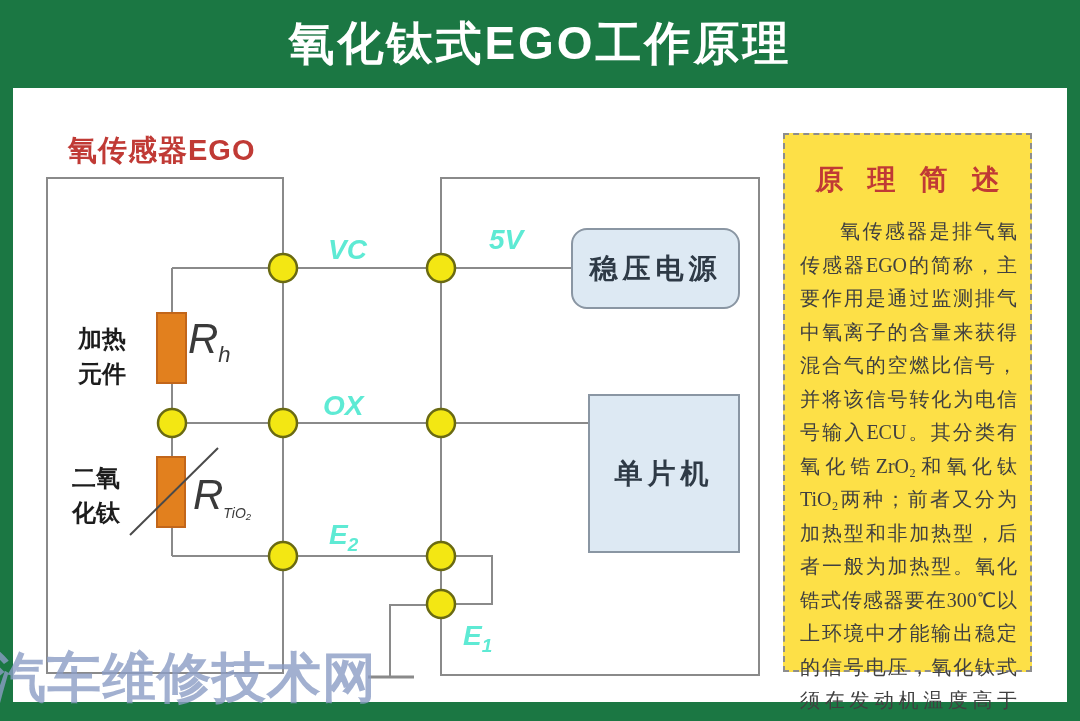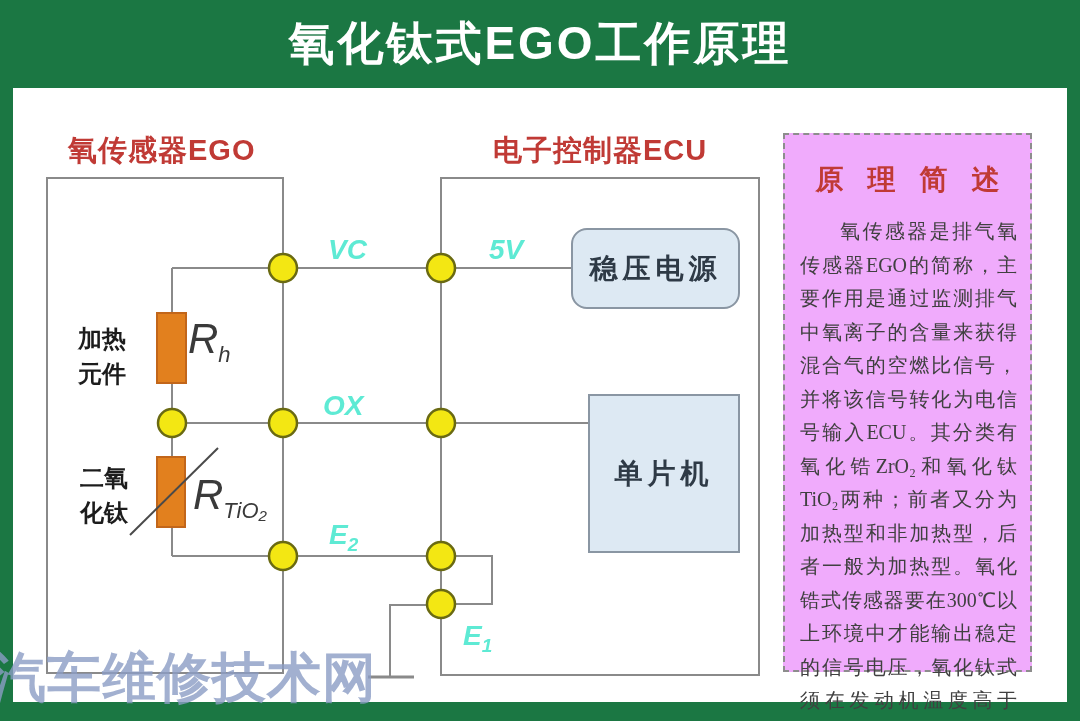--- a/index.html
+++ b/index.html
@@ -45,41 +45,41 @@
   .regulator-box{ left:571px; top:228px; width:165px; height:77px;border-radius:16px; }
   .mcu-box{ left:588px; top:346px; width:148px; height:155px;margin-top:48px; }
   svg.circuit{ position:absolute; left:0; top:0; }
   .wire-label{
     position:absolute; color:#5eead4; font-size:28px; font-style:italic;
     white-space:nowrap;
     font-weight:bold;
   }
   .wire-label sub{ font-size:19px; }
   .vc-label{ left:328px; top:234px; }
-  .fivev-label{ left:489px; top:234px; }
+  .fivev-label{ left:489px; top:224px; }
   .ox-label{ left:323px; top:390px; }
   .e2-label{ left:329px; top:519px; }
   .e1-label{ left:455px; top:620px;margin-left:8px; }
   .component-label{
     position:absolute; color:#1c1c1c; font-weight:bold; font-size:24px;
     line-height:35px; white-space:nowrap;
   }
   .heater-label{ left:78px; top:321px; }
-  .tio2-label{ left:80px; top:460px; }
+  .tio2-label{ left:72px; top:460px; }
   .r-label{
     position:absolute; color:#3a3a3a; font-size:42px; font-style:italic;
     white-space:nowrap; line-height:42px;
   }
   .r-label sub{ font-size:22px; font-style:italic; }
   .rh-label{ left:188px; top:318px; }
   .rtio2-label{ left:193px; top:474px; }
-  .rtio2-label sub{ font-size:22px; }
+  .rtio2-label sub{ font-size:14px; }
   .summary-panel{
     position:absolute; left:783px; top:133px; width:245px; height:535px;
-    border:2px dashed #8d8d8d; background:#f0abfc;
+    border:2px dashed #8d8d8d; background:#fde047;
   }
   .summary-title{
     margin-top:26px; text-align:center; color:var(--red);
     font-size:28px; font-weight:bold; letter-spacing:24px; text-indent:24px;
     font-family:"Liberation Serif", serif;
   }
   .summary-body{
     margin:16px 13px 0 15px; color:var(--ink);
     font-family:"Liberation Serif", serif;
     font-size:20px; line-height:33.5px; text-align:justify; text-indent:2em;
@@ -100,21 +100,20 @@
 
 <div class="canvas">
 
   <div class="header-band">
     <div class="page-title">氧化钛式EGO工作原理</div>
   </div>
 
   <div class="content-bg"></div>
 
   <div class="section-title sensor-title">氧传感器EGO</div>
-  <div class="section-title ecu-title">电子控制器ECU</div>
 
   <div class="outline-box sensor-box"></div>
   <div class="outline-box ecu-box"></div>
 
   <svg class="circuit" width="1080" height="721" viewBox="0 0 1080 721">
     <g stroke="#8a8a8a" stroke-width="2" fill="none">
       <line x1="172" y1="268" x2="571" y2="268"></line>
       <line x1="172" y1="268" x2="172" y2="313"></line>
       <line x1="172" y1="383" x2="172" y2="457"></line>
       <line x1="172" y1="527" x2="172" y2="556"></line>

